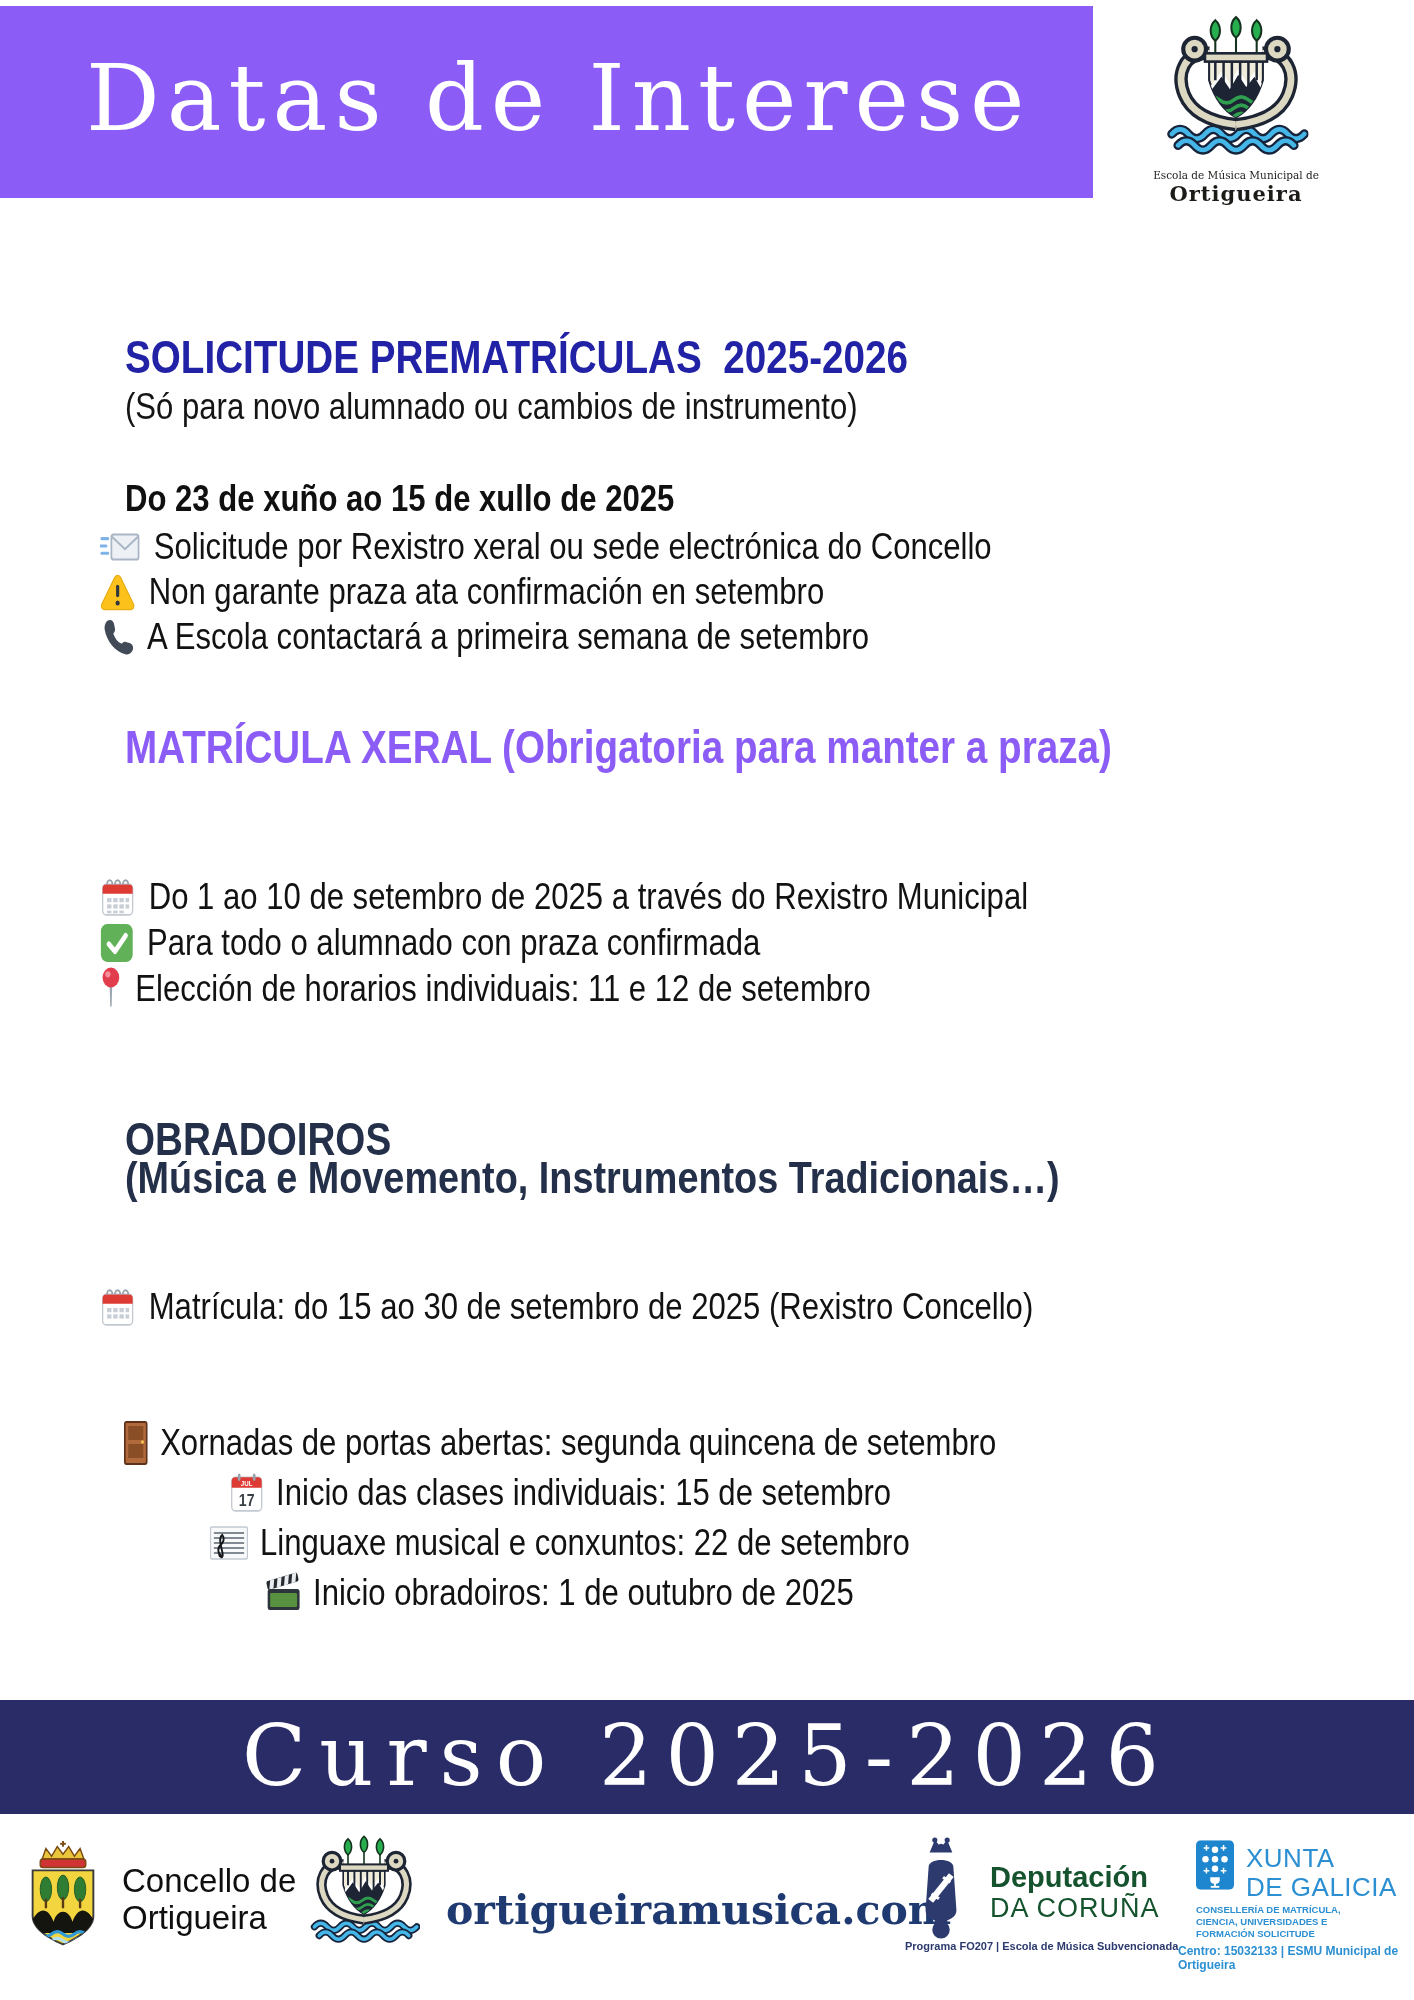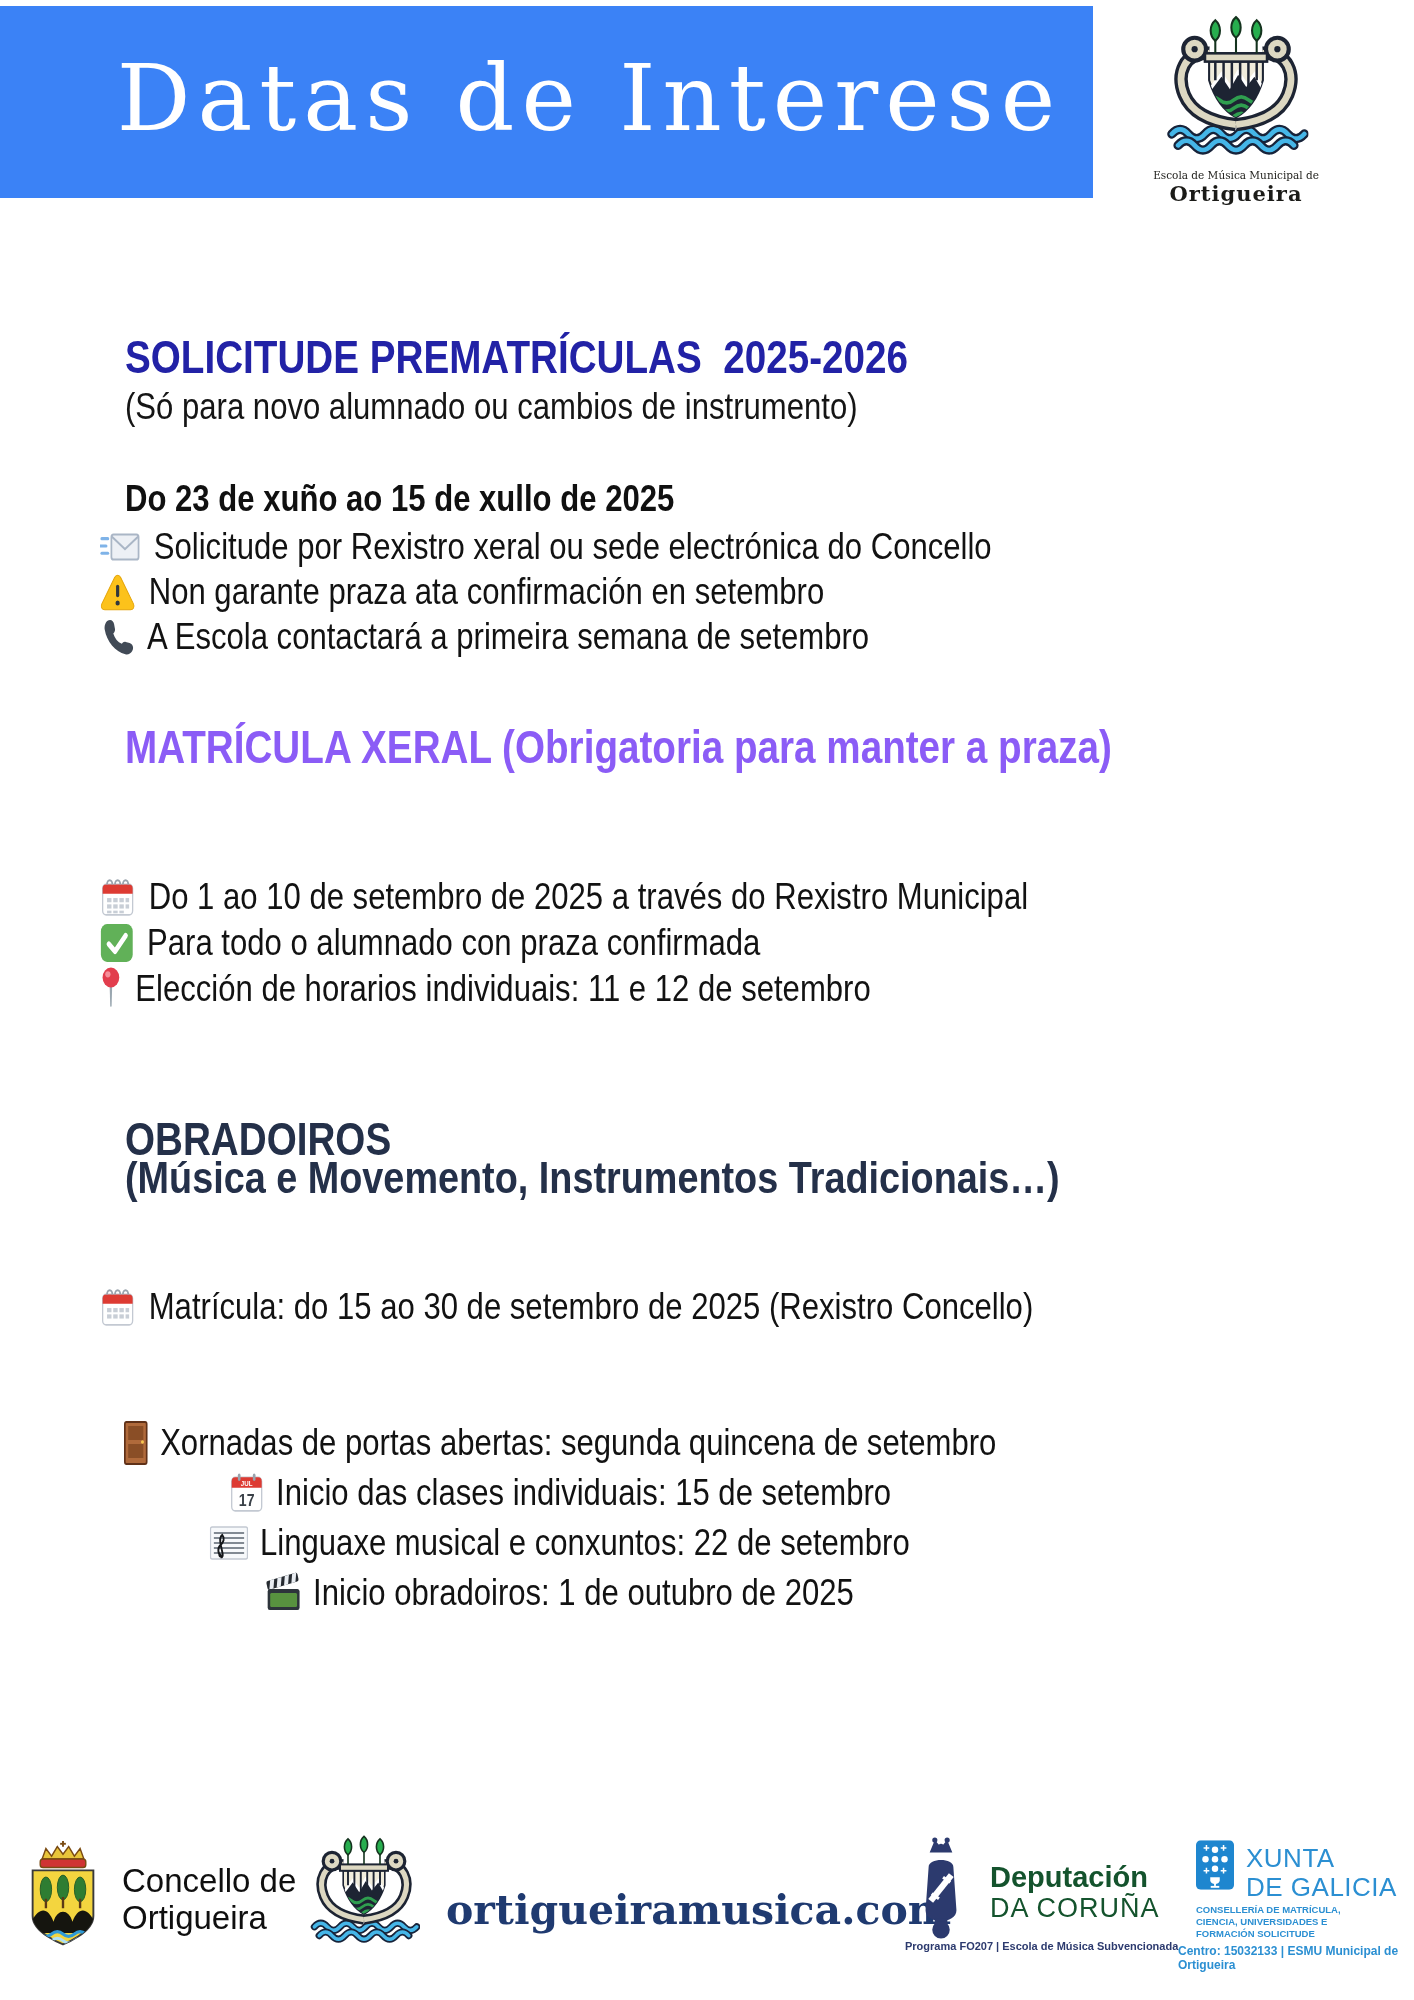--- a/index.html
+++ b/index.html
@@ -1,21 +1,21 @@
 <!DOCTYPE html>
 <html><head>
 <meta charset="utf-8">
 <style>
   html,body { margin:0; padding:0; background:#ffffff; }
   .poster { position:relative; width:1414px; height:2000px; background:#fff;
             font-family:"Liberation Sans",sans-serif; overflow:hidden; }
   .abs { position:absolute; }
 
   
-  .topbanner { left:0; top:6px; width:1093px; height:192px; background:#3b82f6;text-align:center; }
+  .topbanner { left:0; top:6px; width:1093px; height:192px; background:#8b5cf6; }
   .topbanner .title { font-family:"DejaVu Serif",serif; font-size:92px; color:#fff;
     letter-spacing:7px; line-height:186px; padding-left:86px; white-space:nowrap; }
 
   
   .schoollogo-top { left:1116px; top:14px; width:240px; text-align:center; }
   .schoollogo-top .cap  { font-family:"DejaVu Serif",serif; font-size:10.5px; color:#23231f; margin-top:1px; }
   .schoollogo-top .nm   { font-family:"DejaVu Serif",serif; font-size:21px; font-weight:bold; color:#1b1b18; letter-spacing:1px; }
 
   .cond { transform:scaleX(0.84); transform-origin:0 0; display:inline-block; white-space:pre; }
 
@@ -355,20 +355,23 @@
                   <path d="M34 8 l5 0 l-3.2 9 l-5 0 Z"></path>
             </g>
           </g>
           <rect x="2" y="16" width="38" height="21" rx="2.5" fill="#2d343b"></rect>
           <rect x="5" y="20" width="32" height="14" rx="1.5" fill="#58923f"></rect>
         </svg></span>
       <span class="txt">Inicio obradoiros: 1 de outubro de 2025</span></span>
     </div>
   </div>
 
+  <div class="abs bottombanner">
+    <div class="title">Curso 2025-2026</div>
+  </div>
 
   <div class="abs" style="left:25px; top:1840px">
     <svg width="76" height="112" viewBox="0 0 80 118">
         <use href="#arms"></use>
       </svg>
   </div>
   <div class="abs concello-txt">
     <div>Concello de</div>
     <div>Ortigueira</div>
   </div>

